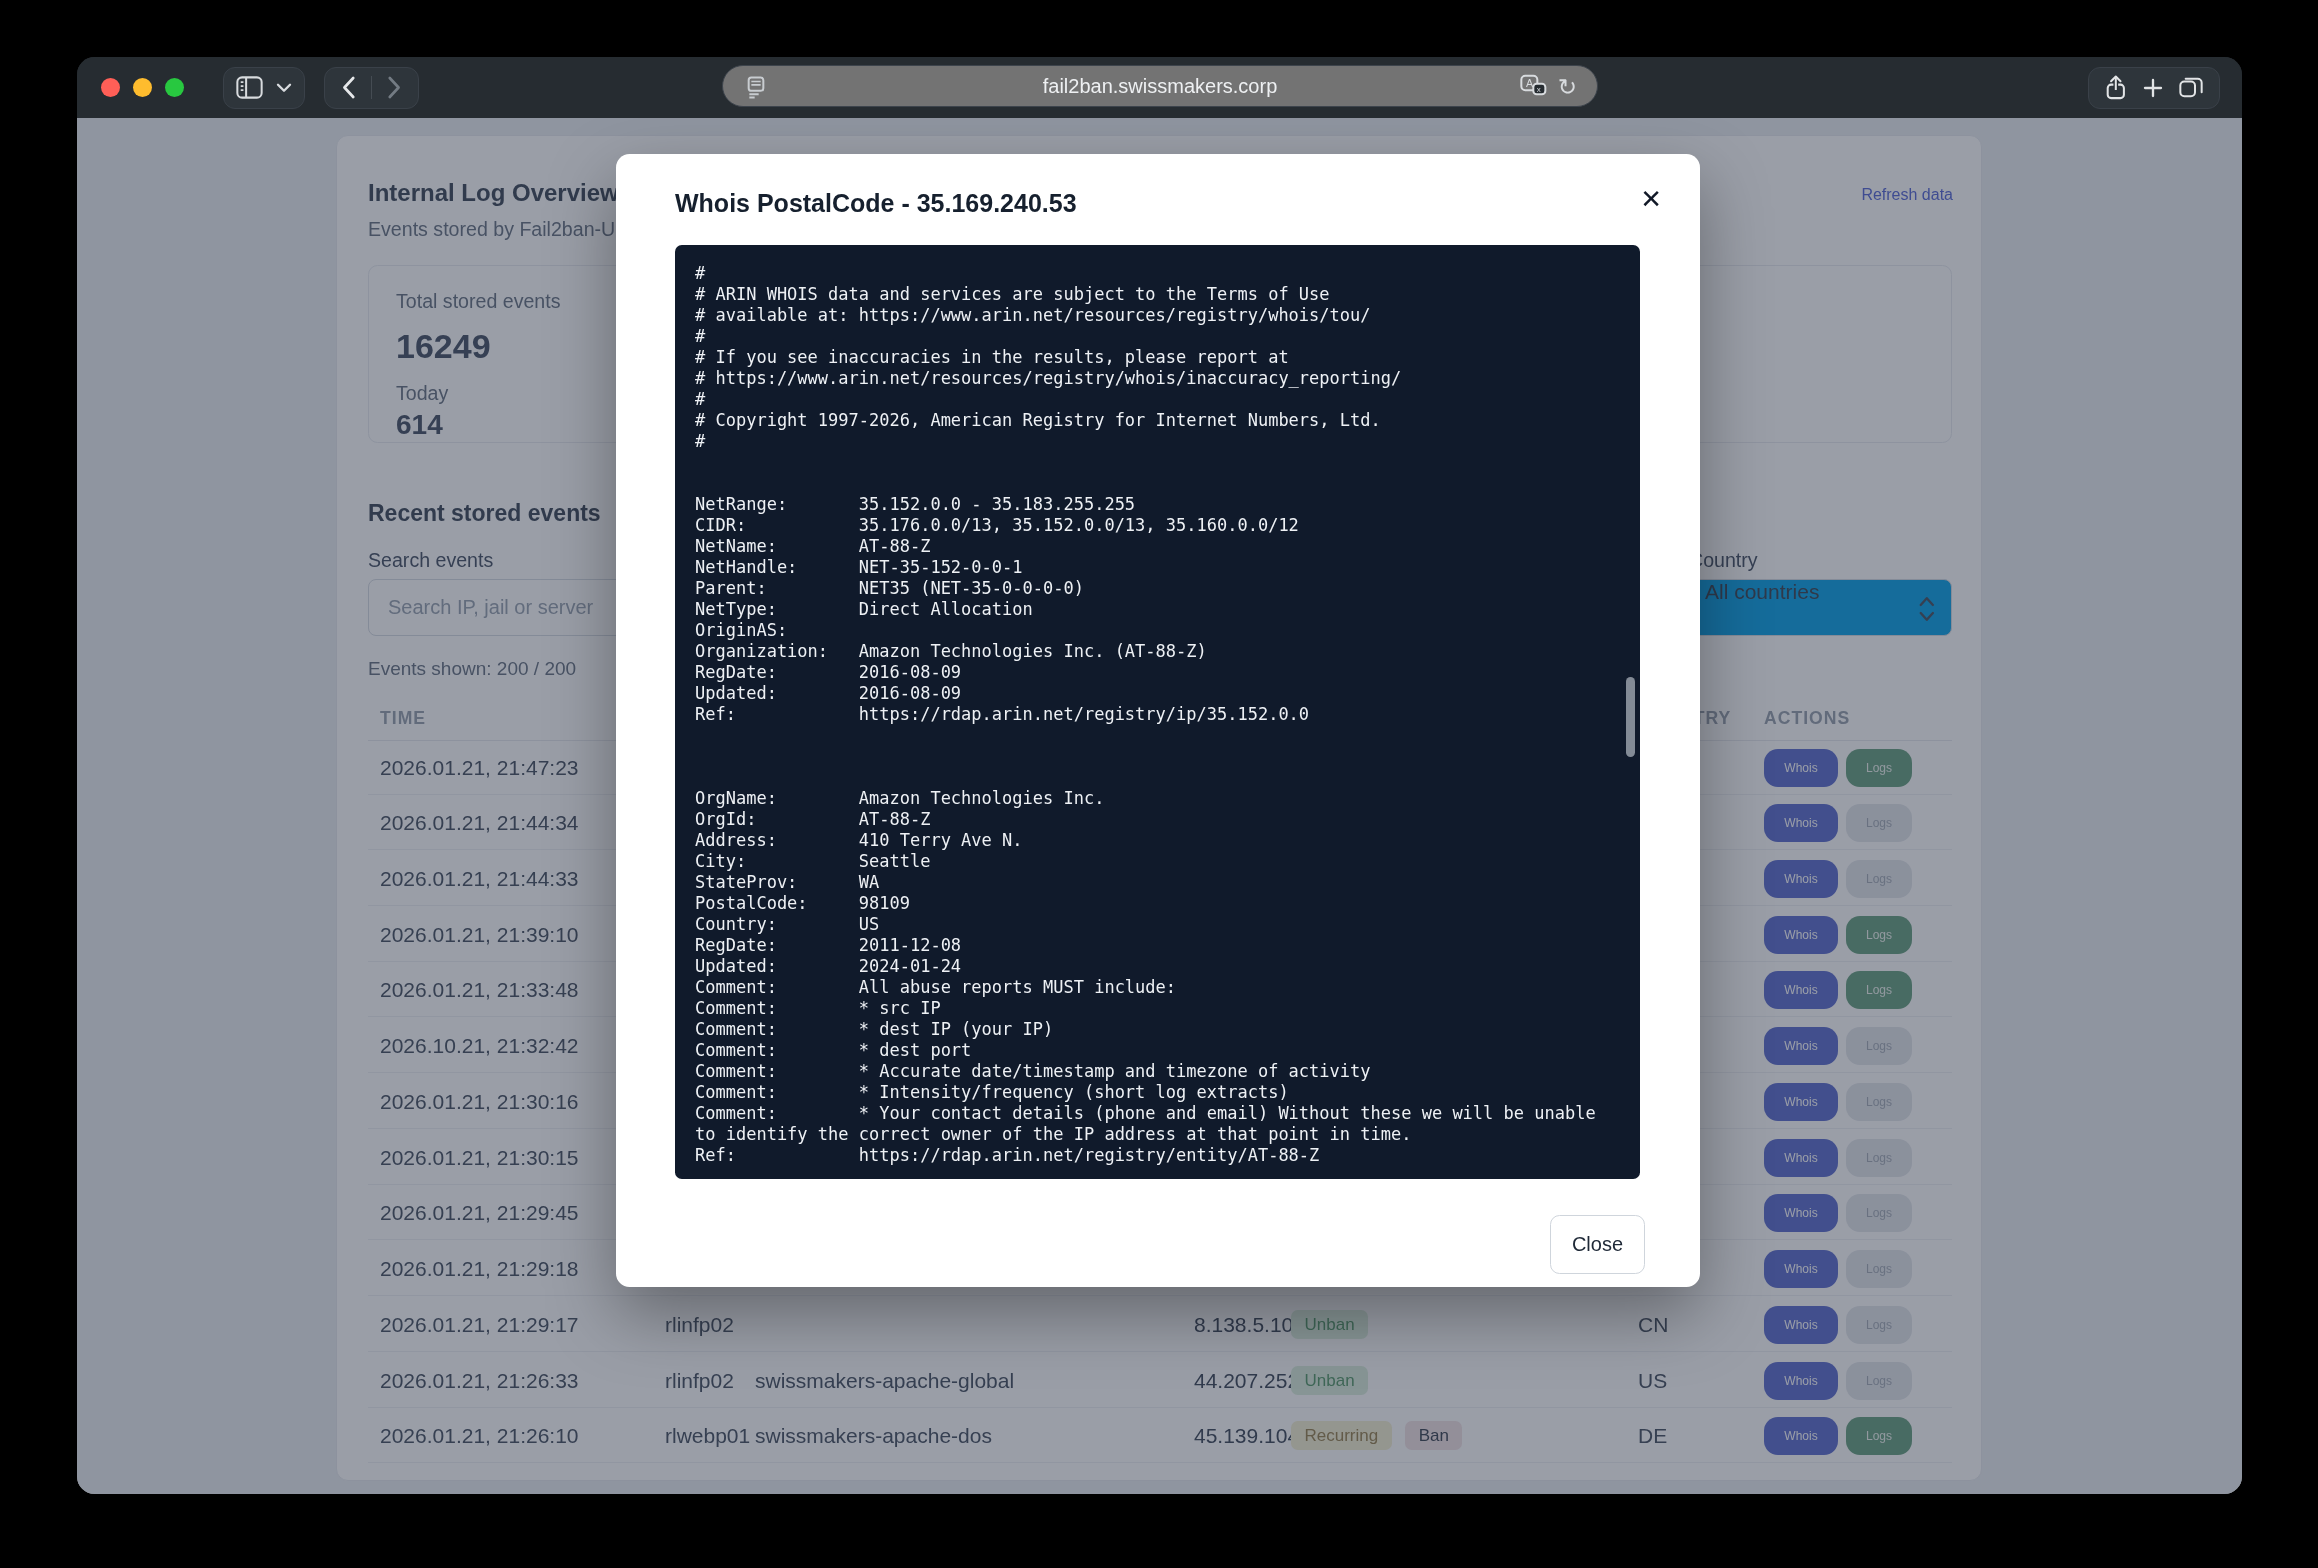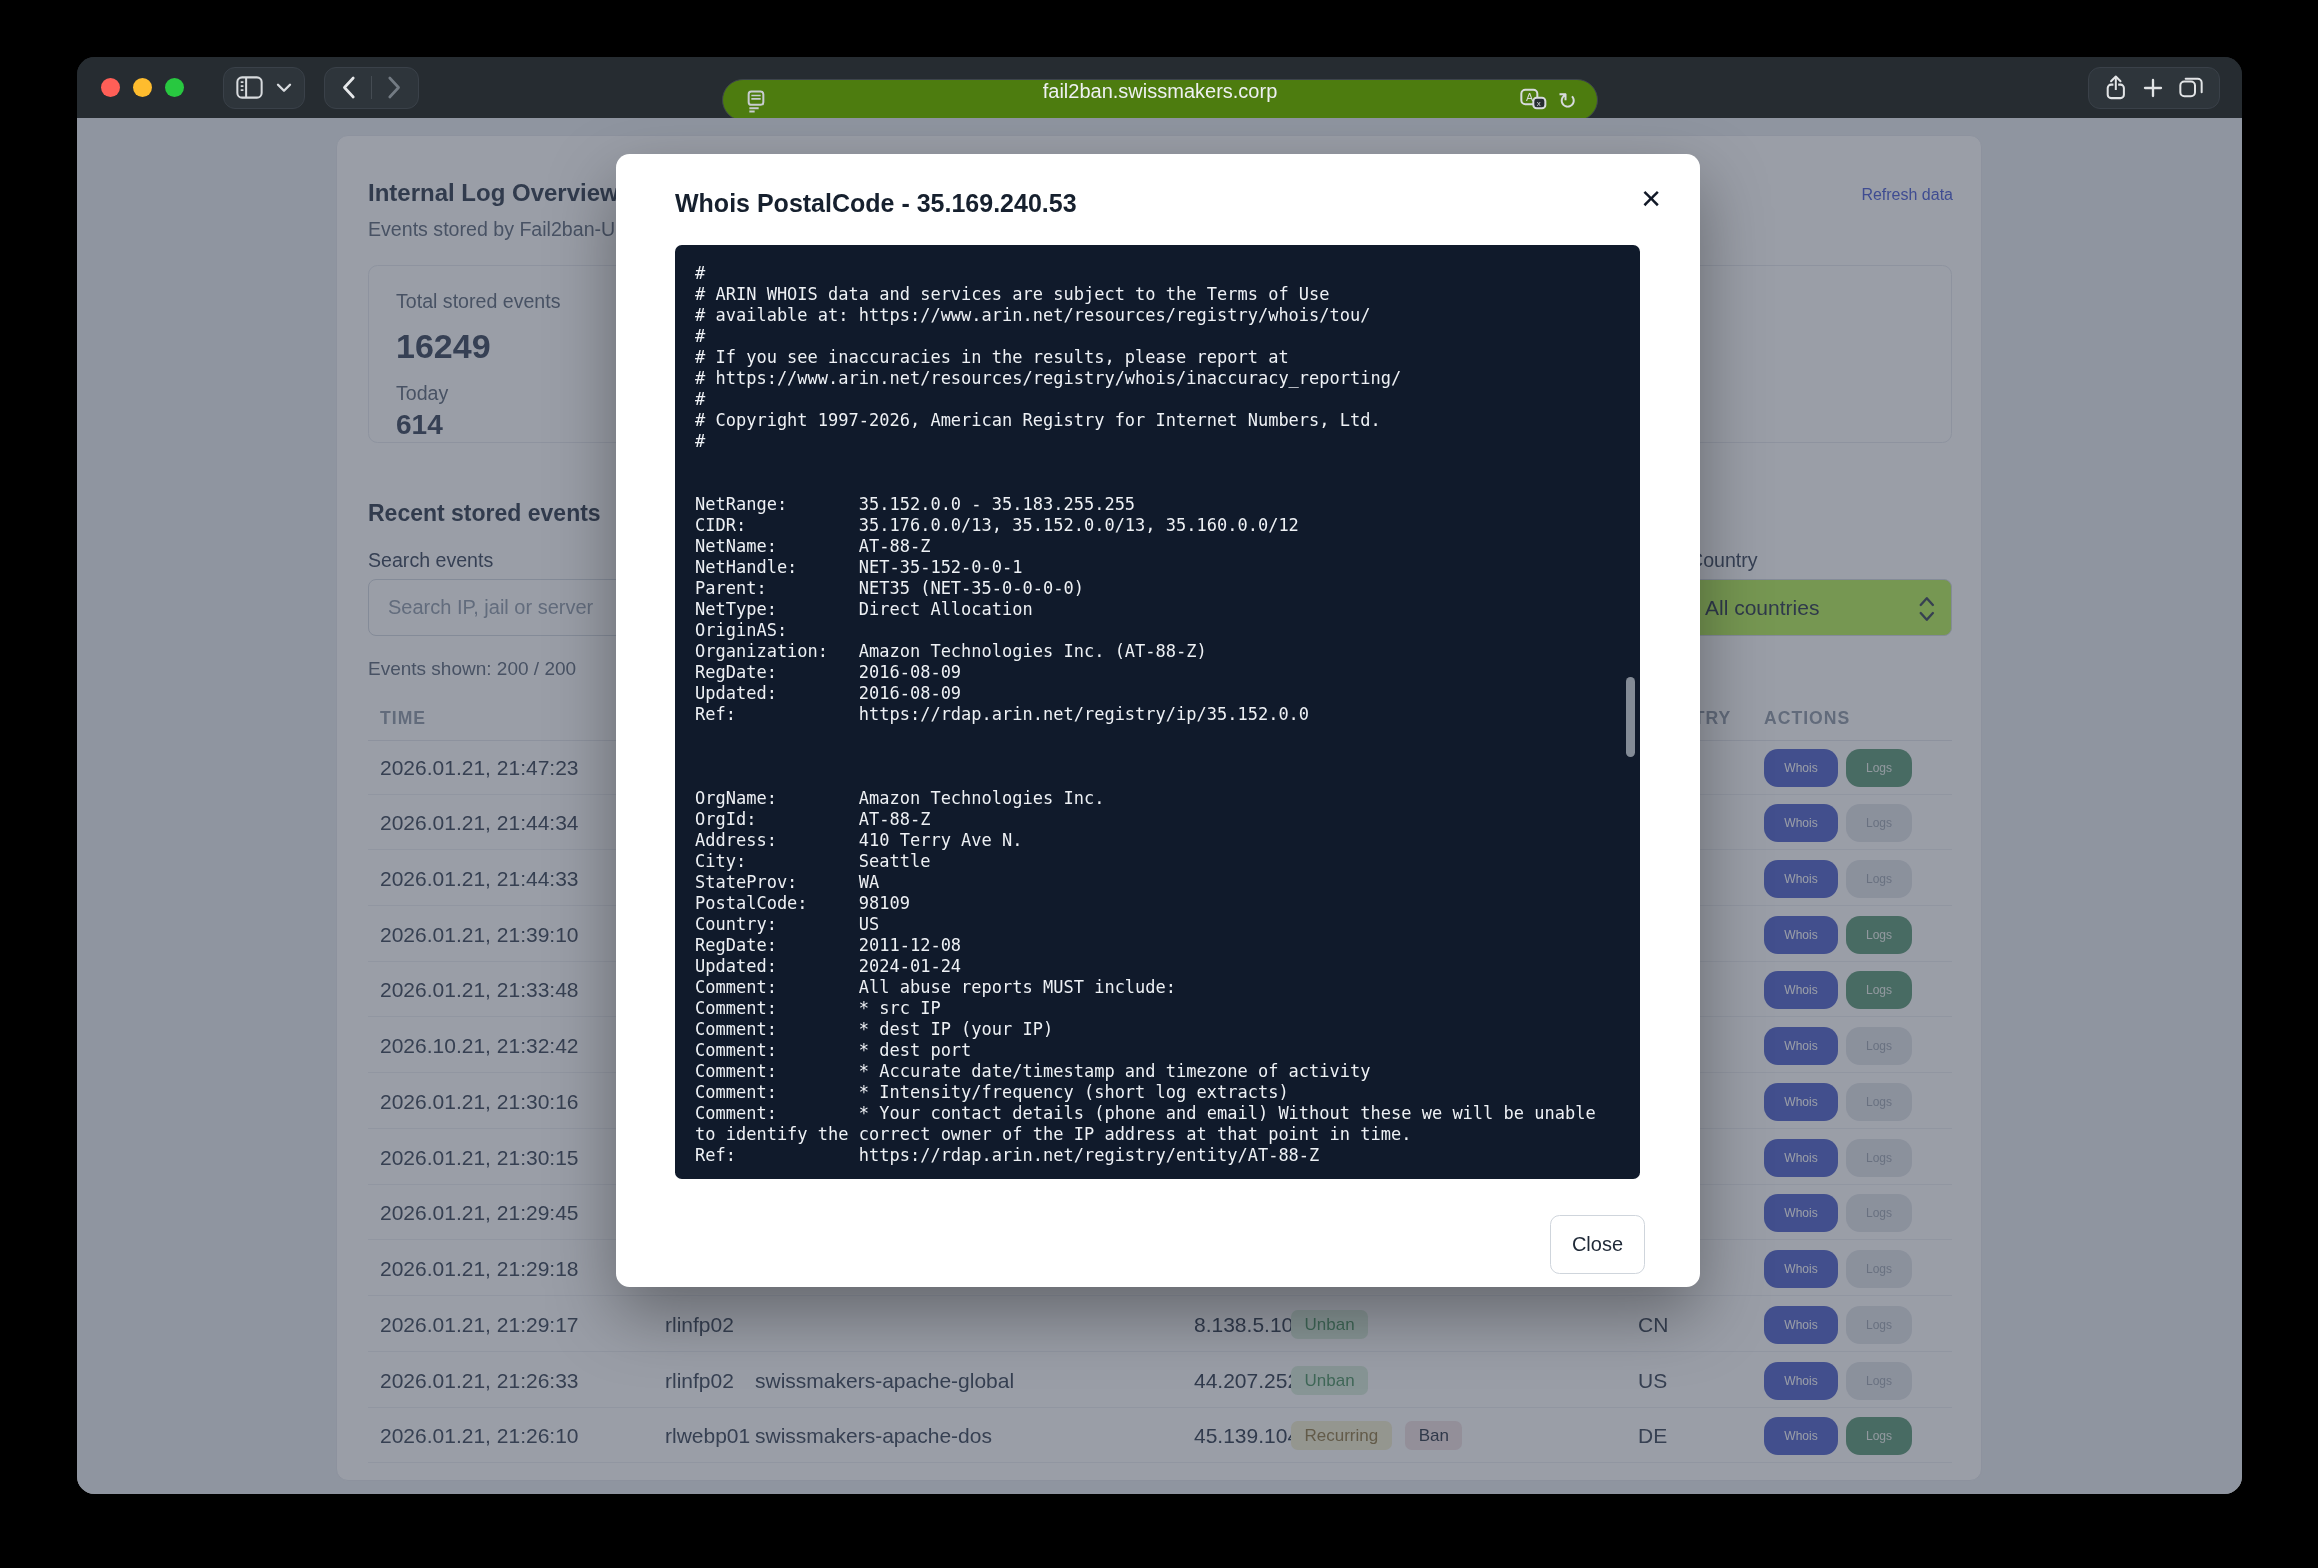--- a/index.html
+++ b/index.html
@@ -11,22 +11,22 @@
   
   .titlebar { position:relative; height:61px; background:#262c31; }
   .tl { position:absolute; top:21px; width:19px; height:19px; border-radius:50%; }
   .tl.r { left:24px; } .tl.y { left:56px; } .tl.g { left:88px; }
   .tb-group { position:absolute; top:9.5px; height:42px; background:#2e353b; border:0.7px solid #3a4149; border-radius:12px;
     display:flex; align-items:center; justify-content:space-evenly; }
   .grp-sidebar { left:146px; width:82px; }
   .grp-nav { left:247px; width:95px; }
   .grp-nav .sep { width:0.7px; height:23px; background:#454c53; }
   .grp-right { left:2011px; width:132px; background:#2e353b; }
-  .urlbar { position:absolute; left:645px; top:22px; width:876px; height:42px; background:#4d7c0f;
-    border:0.7px solid #3d444c; border-radius:21px; display:flex; }
+  .urlbar { position:absolute; left:645px; top:8px; width:876px; height:42px; background:#737373;
+    border:0.7px solid #3d444c; border-radius:21px; display:flex; align-items:center; }
   .url-text { flex:1; text-align:center; color:#eef0f2; font-size:20px; }
   .url-left { position:absolute; left:23px; top:9.5px; }
   .url-right { position:absolute; right:20px; top:8px; display:flex; gap:9.5px; align-items:center; }
   .reload-glyph { color:#d8dbde; font-size:23px; line-height:23px; }
   svg.icn { display:block; }
 
   
   .page { position:absolute; left:0; top:61px; width:2165px; height:1376px; background:#eceef2; overflow:hidden; }
   .card { position:absolute; left:259px; top:17px; width:1646px; height:1346px; background:#ffffff;
      border:0.7px solid #e7eaef; border-radius:12px; }
@@ -41,21 +41,21 @@
   .stat-total-label { top:24px; } .stat-total-value { top:61px; font-size:34px; }
   .stat-today-label { top:116px; } .stat-today-value { top:143px; font-size:28px; }
 
   .section-title { position:absolute; left:291px; top:382px; font-size:23px; font-weight:700; color:#414c5c; }
   .search-label { position:absolute; left:291px; top:431px; font-size:19.6px; color:#4a5568; }
   .search-input { position:absolute; left:291px; top:461px; width:709px; height:57px; border:1.4px solid #d7dce3; border-radius:8px;
      font-size:20px; color:#334155; padding:0 19px; outline:none; background:#fff; font-family:"Liberation Sans",sans-serif; }
   .search-input::placeholder { color:#9aa4b2; }
   .country-label { position:absolute; left:1612px; top:431px; font-size:19.6px; color:#4a5568; }
   .country-select { position:absolute; left:1578px; top:461px; width:297px; height:57px; border:1.4px solid #d7dce3; border-radius:8px;
-     background:#bef264; display:flex; align-items:center; font-size:21px; color:#3c4858; padding-left:49px; }
+     background:#0ea5e9; display:flex; font-size:21px; color:#3c4858; padding-left:49px; }
   .select-chevrons { position:absolute; right:15px; top:13.5px; }
   .events-shown { position:absolute; left:291px; top:540px; font-size:19px; color:#6b7686; }
 
   .thead { position:absolute; left:291px; top:578px; width:1584px; height:43px; }
   .th { position:absolute; top:12px; font-size:17.6px; font-weight:700; letter-spacing:1px; color:#9aa3b0; }
   .thead-sep { position:absolute; left:291px; top:622px; width:1584px; height:0.7px; background:#e7eaef; }
 
   .trow { position:absolute; left:291px; width:1584px; height:55px; border-bottom:0.7px solid #eef0f4; }
   .cell { position:absolute; top:0; height:55px; line-height:55px; font-size:21px; color:#4a5464; white-space:nowrap; }
   .cell.ip { color:#414b5c; }

